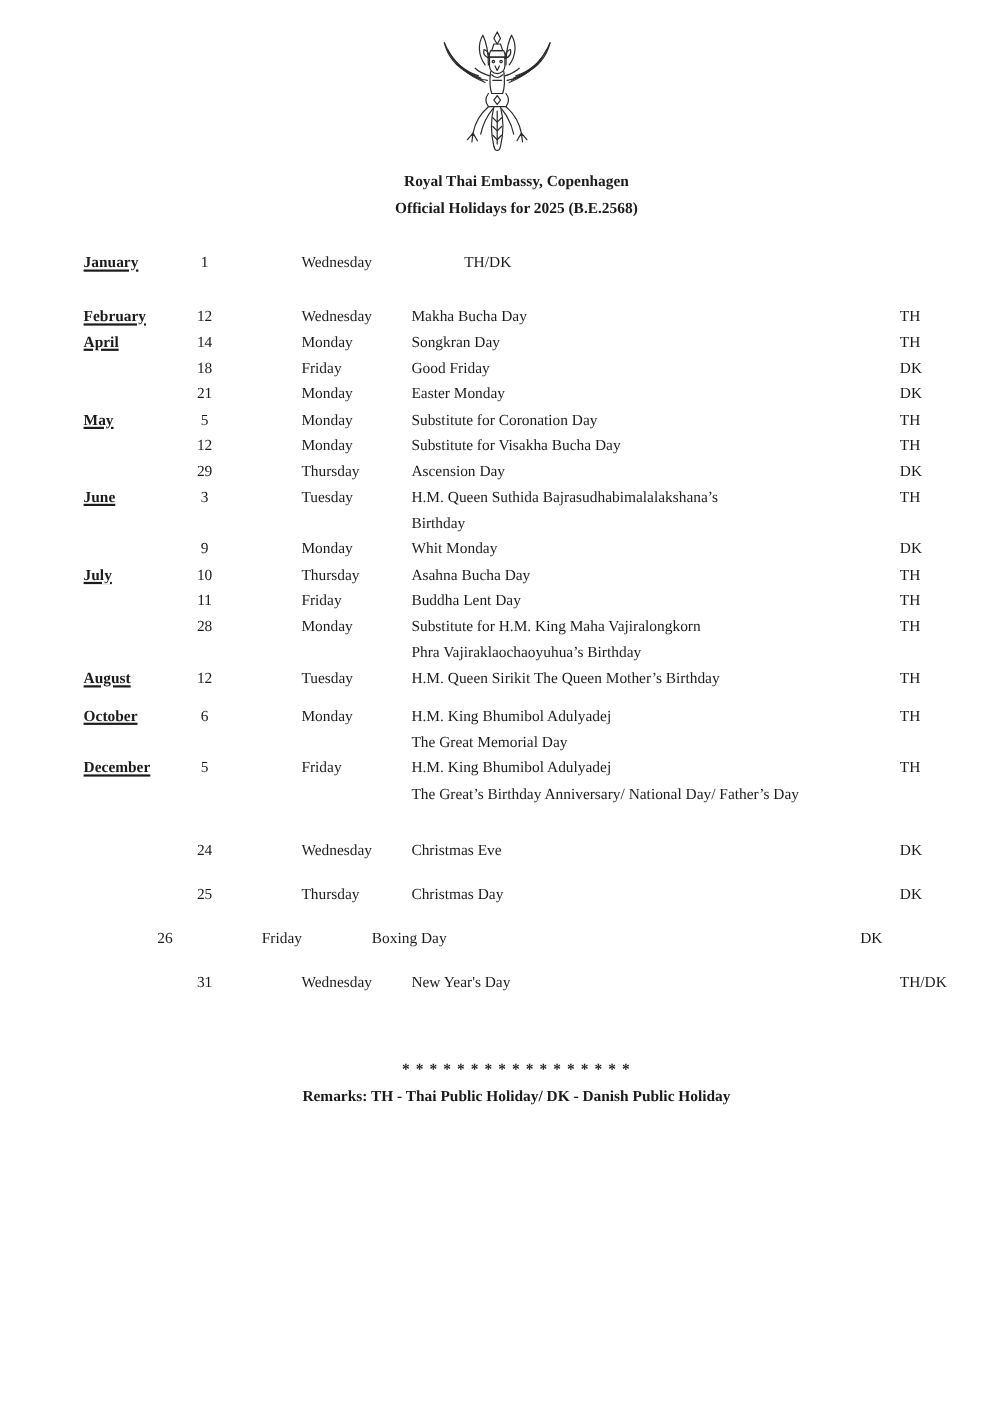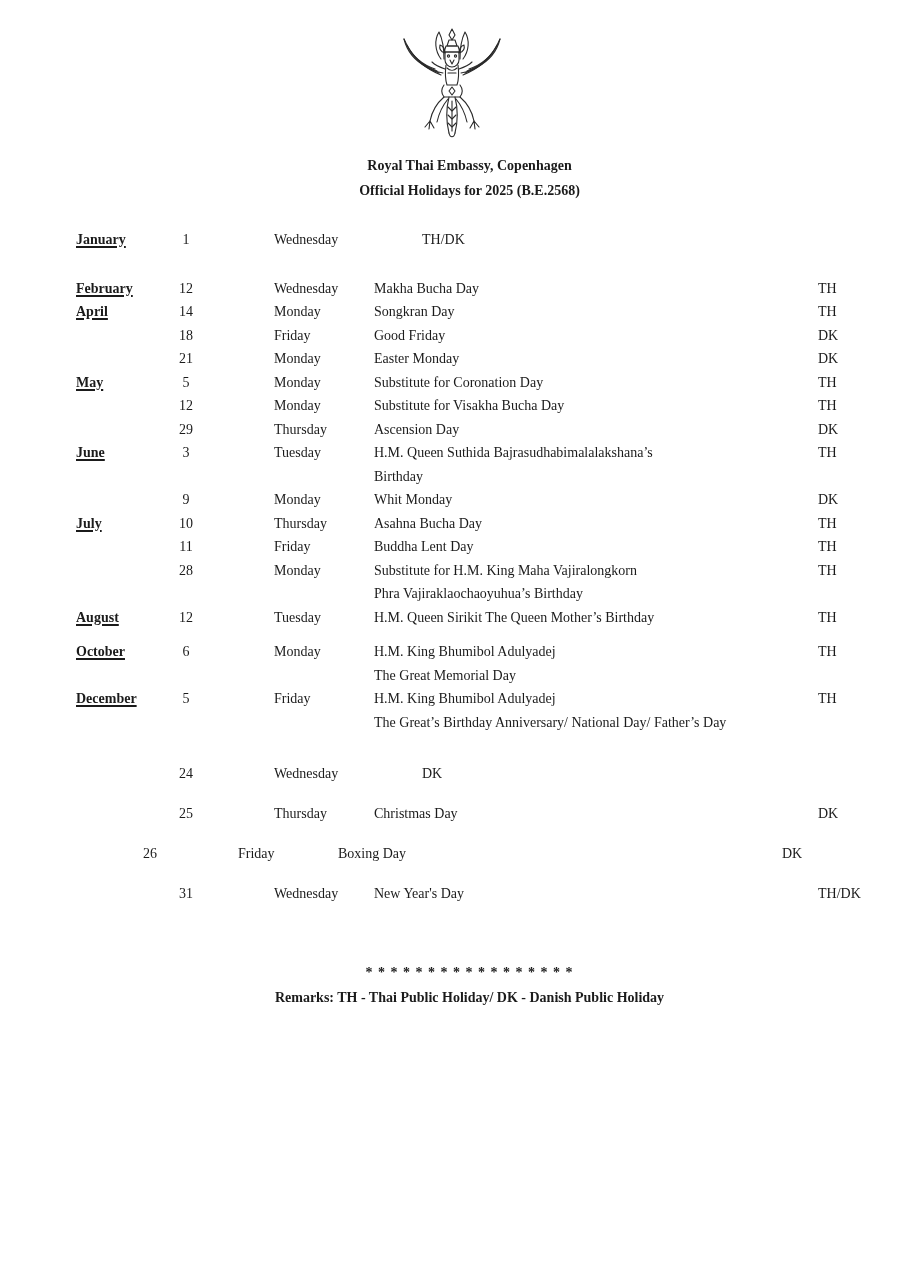--- a/index.html
+++ b/index.html
@@ -297,20 +297,23 @@
           <div class="hline">H.M. King Bhumibol Adulyadej</div>
           <div class="hline">The Great’s Birthday Anniversary/ National Day/ Father’s Day</div>
         </span>
         <span class="cell-mark">TH</span>
       </div>
       <div class="row" style="margin-top: 28px;">
         <span class="cell-month"></span>
         <span class="cell-date">24</span>
         <span class="cell-gap"></span>
         <span class="cell-day">Wednesday</span>
+        <span class="cell-holiday">
+          <div class="hline">Christmas Eve</div>
+        </span>
         <span class="cell-mark">DK</span>
       </div>
       <div class="row" style="margin-top: 16.5px;">
         <span class="cell-month"></span>
         <span class="cell-date">25</span>
         <span class="cell-gap"></span>
         <span class="cell-day">Thursday</span>
         <span class="cell-holiday">
           <div class="hline">Christmas Day</div>
         </span>

